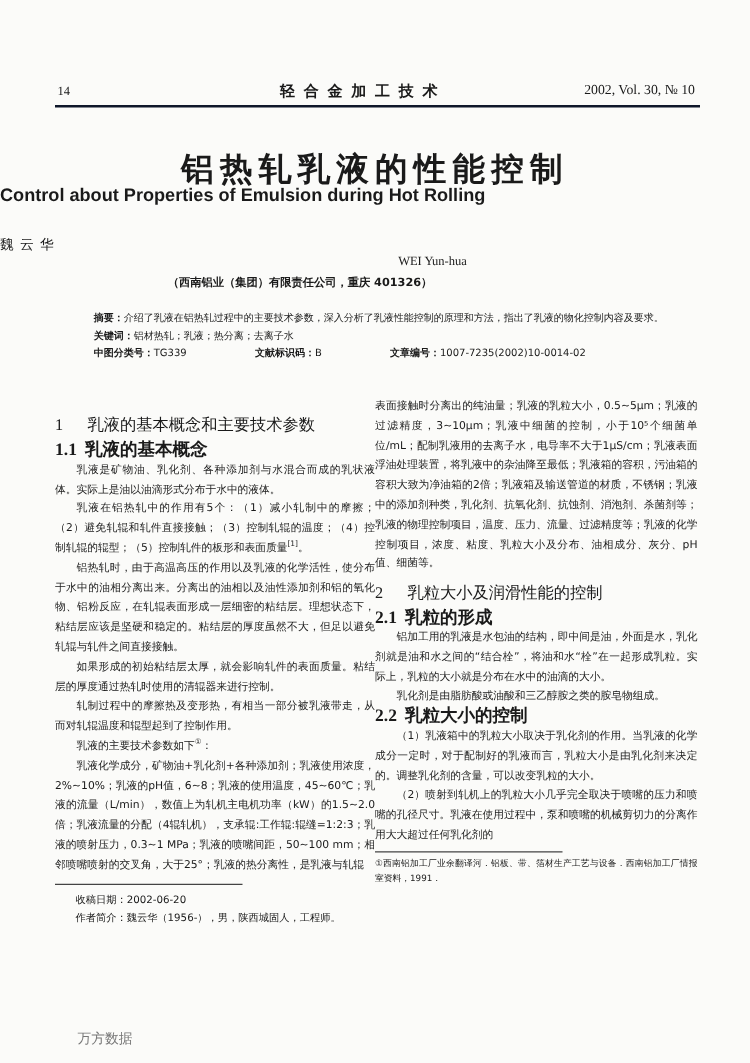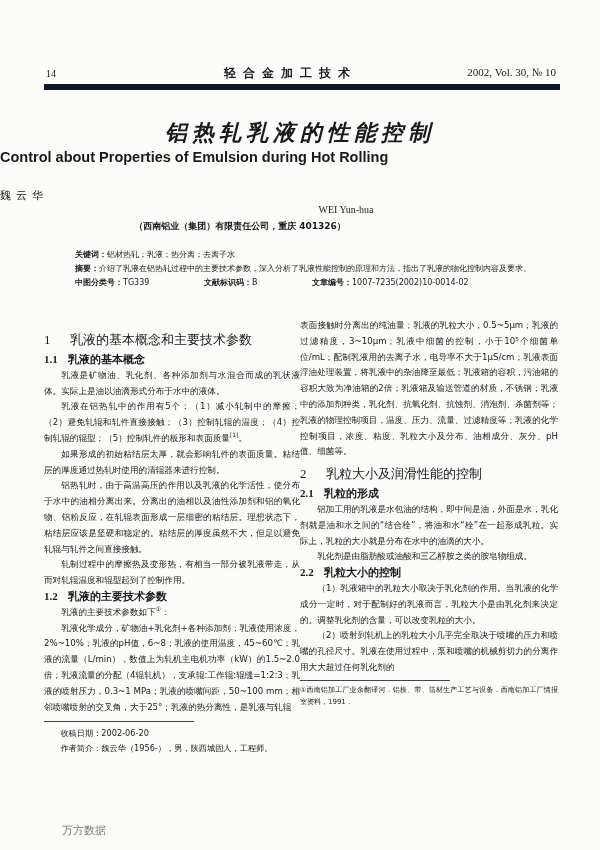--- a/index.html
+++ b/index.html
@@ -4,29 +4,29 @@
 <style>
   html, body { margin:0; padding:0; }
   body {
     width:600px; height:850px; background:#fbfbf9; color:#1a1a1a;
     font-family:"DejaVu Serif", "Liberation Serif", serif;
     position:relative; overflow:hidden;
   }
   .page { position:absolute; left:0; top:0; width:600px; height:850px; }
   .running-head {
     position:absolute; left:44px; top:62px; width:516px; height:22px;
-    border-bottom:6px solid #0f172a;
+    border-bottom:2px solid #0f172a;
     font-size:10px;
   }
   .rh-page { position:absolute; left:2px; top:6px; font-family:"Liberation Serif", serif; font-size:10px; }
   .rh-journal { position:absolute; left:180px; top:3px; font-family:"DejaVu Sans", sans-serif; font-size:12px; font-weight:bold; letter-spacing:7px; }
   .rh-issue { position:absolute; right:4px; top:4px; font-family:"Liberation Serif", serif; font-size:11px; }
   .title-cn {
     position:absolute; left:0; width:600px; top:118px; text-align:center;
-    font-family:"DejaVu Sans", sans-serif; font-size:22px; font-weight:bold; letter-spacing:5px;font-style:italic;
+    font-family:"DejaVu Sans", sans-serif; font-size:26px; font-weight:bold; letter-spacing:5px;
   }
   .title-en {
     position:absolute; left:0; width:600px; top:149px; text-align:left;
     font-family:"Liberation Sans", sans-serif; font-size:14.5px; font-weight:bold;
   }
   .author-cn {
     position:absolute; left:0; width:600px; top:188px; text-align:left;
     font-family:"DejaVu Serif", serif; font-size:11px; letter-spacing:5px;
   }
   .author-en {
@@ -48,21 +48,21 @@
     font-family:"DejaVu Sans", sans-serif; font-size:8.6px; line-height:15.8px;
     text-align:justify;
   }
   .col-left { left:44px; }
   .col-right { left:300px; top:318px; width:258px; }
   .h1 {
     font-family:"DejaVu Serif", serif; font-size:13px; line-height:20px;
     margin:0 0 2px 0; font-weight:normal;
   }
   .h1 .num { display:inline-block; width:26px; font-family:"Liberation Serif", serif; }
-  .h2 { font-weight:bold; margin:0; font-size:11px; }
+  .h2 { font-weight:bold; margin:0; font-size:14px; }
   .h2 .num { display:inline-block; width:24px; font-family:"Liberation Serif", serif; }
   p { margin:0; text-indent:2em; }
   p.noindent { text-indent:0; }
   sup { font-size:6px; line-height:0; }
   .fn-rule { width:150px; border-top:1px solid #444; margin:6px 0 4px 0; }
   .fn-rule-r { width:150px; border-top:1px solid #444; margin:4px 0 3px 0; }
   .fn { font-size:8.2px; line-height:15px; padding-left:2em; }
   .fn-r { font-size:7px; line-height:12px; text-indent:0; }
   .watermark {
     position:absolute; left:62px; top:823px;
@@ -81,47 +81,44 @@
   </div>
 
   <div class="title-cn">铝热轧乳液的性能控制</div>
   <div class="title-en">Control about Properties of Emulsion during Hot Rolling</div>
   <div class="author-cn">魏云华</div>
   <div class="author-en">WEI Yun-hua</div>
   <div class="affil">（西南铝业（集团）有限责任公司，重庆 401326）</div>
 
   <div class="abstract-block">
     <div>
-      <span class="lbl">关键词：</span><span>铝材热轧；乳液；热分离；去离子水</span>
+      <span class="lbl">摘要：</span><span>介绍了乳液在铝热轧过程中的主要技术参数，深入分析了乳液性能控制的原理和方法，指出了乳液的物化控制内容及要求。</span>
     </div>
     <div>
-      <span class="lbl">摘要：</span><span>介绍了乳液在铝热轧过程中的主要技术参数，深入分析了乳液性能控制的原理和方法，指出了乳液的物化控制内容及要求。</span>
+      <span class="lbl">关键词：</span><span>铝材热轧；乳液；热分离；去离子水</span>
     </div>
     <div class="meta-row">
       <span><b>中图分类号：</b><span>TG339</span></span>
       <span><b>文献标识码：</b><span>B</span></span>
       <span><b>文章编号：</b><span>1007-7235(2002)10-0014-02</span></span>
     </div>
   </div>
 
   <div class="col col-left">
     <div class="h1">
       <span class="num">1</span><span>乳液的基本概念和主要技术参数</span>
     </div>
     <div class="h2">
       <span class="num">1.1</span><span>乳液的基本概念</span>
     </div>
     <p>乳液是矿物油、乳化剂、各种添加剂与水混合而成的乳状液体。实际上是油以油滴形式分布于水中的液体。</p>
     <p><span>乳液在铝热轧中的作用有5个：（1）减小轧制中的摩擦；（2）避免轧辊和轧件直接接触；（3）控制轧辊的温度；（4）控制轧辊的辊型；（5）控制轧件的板形和表面质量</span><sup>[1]</sup><span>。</span></p>
+    <p>铝热轧时，由于高温高压的作用以及乳液的化学活性，使分布于水中的油相分离出来。分离出的油相以及油性添加剂和铝的氧化物、铝粉反应，在轧辊表面形成一层细密的粘结层。理想状态下，粘结层应该是坚硬和稳定的。粘结层的厚度虽然不大，但足以避免轧辊与轧件之间直接接触。</p>
     <p>如果形成的初始粘结层太厚，就会影响轧件的表面质量。粘结层的厚度通过热轧时使用的清辊器来进行控制。</p>
-    <p>铝热轧时，由于高温高压的作用以及乳液的化学活性，使分布于水中的油相分离出来。分离出的油相以及油性添加剂和铝的氧化物、铝粉反应，在轧辊表面形成一层细密的粘结层。理想状态下，粘结层应该是坚硬和稳定的。粘结层的厚度虽然不大，但足以避免轧辊与轧件之间直接接触。</p>
     <p>轧制过程中的摩擦热及变形热，有相当一部分被乳液带走，从而对轧辊温度和辊型起到了控制作用。</p>
-    <div class="h2">
-      <span class="num">1.2</span><span>乳液的主要技术参数</span>
-    </div>
     <p><span>乳液的主要技术参数如下</span><sup>①</sup><span>：</span></p>
     <p>乳液化学成分，矿物油+乳化剂+各种添加剂；乳液使用浓度，2%~10%；乳液的pH值，6~8；乳液的使用温度，45~60℃；乳液的流量（L/min），数值上为轧机主电机功率（kW）的1.5~2.0倍；乳液流量的分配（4辊轧机），支承辊:工作辊:辊缝=1:2:3；乳液的喷射压力，0.3~1 MPa；乳液的喷嘴间距，50~100 mm；相邻喷嘴喷射的交叉角，大于25°；乳液的热分离性，是乳液与轧辊</p>
     <div class="fn-rule"></div>
     <div class="fn">收稿日期：2002-06-20</div>
     <div class="fn">作者简介：魏云华（1956-），男，陕西城固人，工程师。</div>
   </div>
 
   <div class="col col-right">
     <p class="noindent">表面接触时分离出的纯油量；乳液的乳粒大小，0.5~5μm；乳液的过滤精度，3~10μm；乳液中细菌的控制，小于10⁵个细菌单位/mL；配制乳液用的去离子水，电导率不大于1μS/cm；乳液表面浮油处理装置，将乳液中的杂油降至最低；乳液箱的容积，污油箱的容积大致为净油箱的2倍；乳液箱及输送管道的材质，不锈钢；乳液中的添加剂种类，乳化剂、抗氧化剂、抗蚀剂、消泡剂、杀菌剂等；乳液的物理控制项目，温度、压力、流量、过滤精度等；乳液的化学控制项目，浓度、粘度、乳粒大小及分布、油相成分、灰分、pH值、细菌等。</p>
     <div class="h1" style="margin-top:4px">

